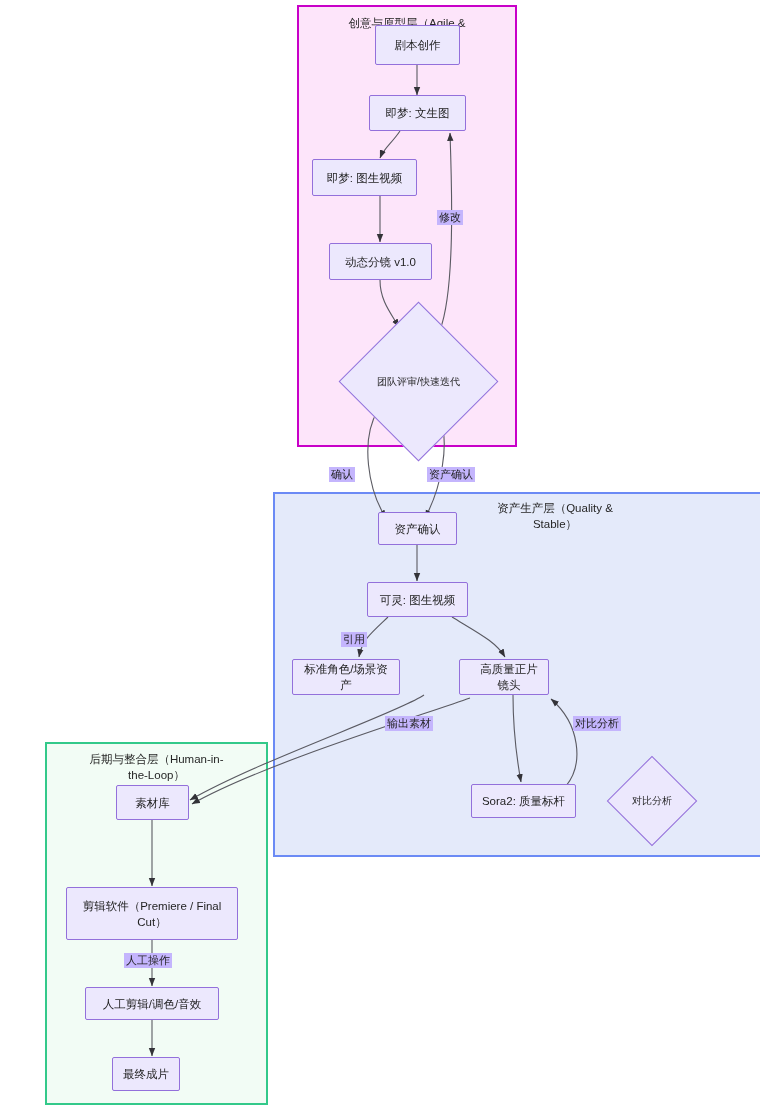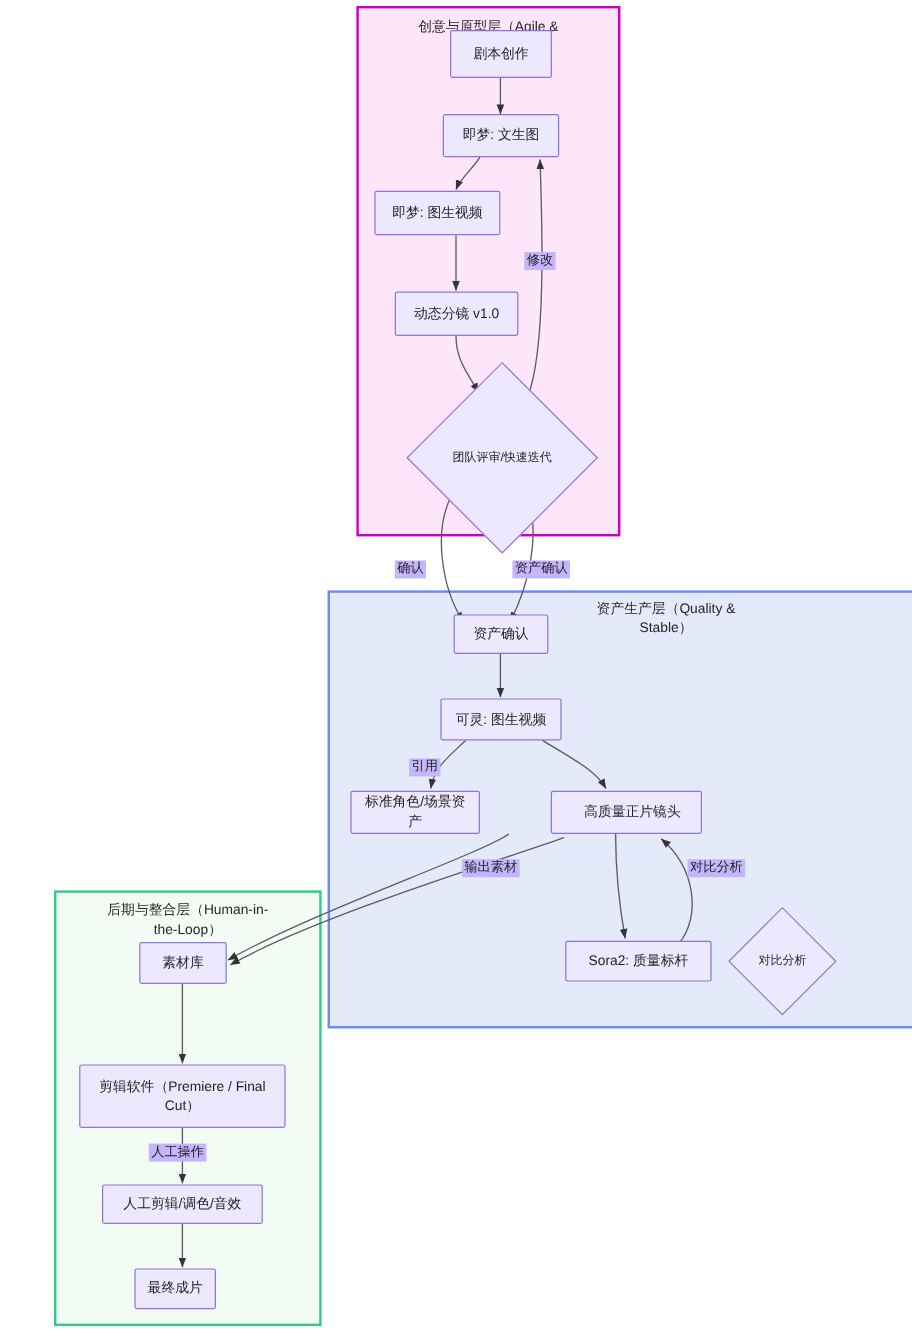--- a/index.html
+++ b/index.html
@@ -122,25 +122,25 @@
   </div>
 
   <div class="node" style="left:367px;top:582px;width:101px;height:35px;">
     <span>可灵: 图生视频</span>
   </div>
 
   <div class="node" style="left:292px;top:659px;width:108px;height:36px;justify-content:center;">
     <span>标准角色/场景资产</span>
   </div>
 
-  <div class="node" style="left:459px;top:659px;width:126px;height:36px;padding-left:16px;">
+  <div class="node" style="left:459px;top:659px;width:90px;height:36px;padding-left:16px;">
     <span>高质量正片镜头</span>
   </div>
 
-  <div class="node" style="left:471px;top:784px;width:122px;height:34px;">
+  <div class="node" style="left:471px;top:784px;width:105px;height:34px;">
     <span>Sora2: 质量标杆</span>
   </div>
 
   <div class="diamond" style="left:620px;top:769px;width:64px;height:64px;">
     <span class="dshape"></span>
     <span class="dtext">对比分析</span>
   </div>
 
   <div class="node" style="left:116px;top:785px;width:73px;height:35px;">
     <span>素材库</span>

